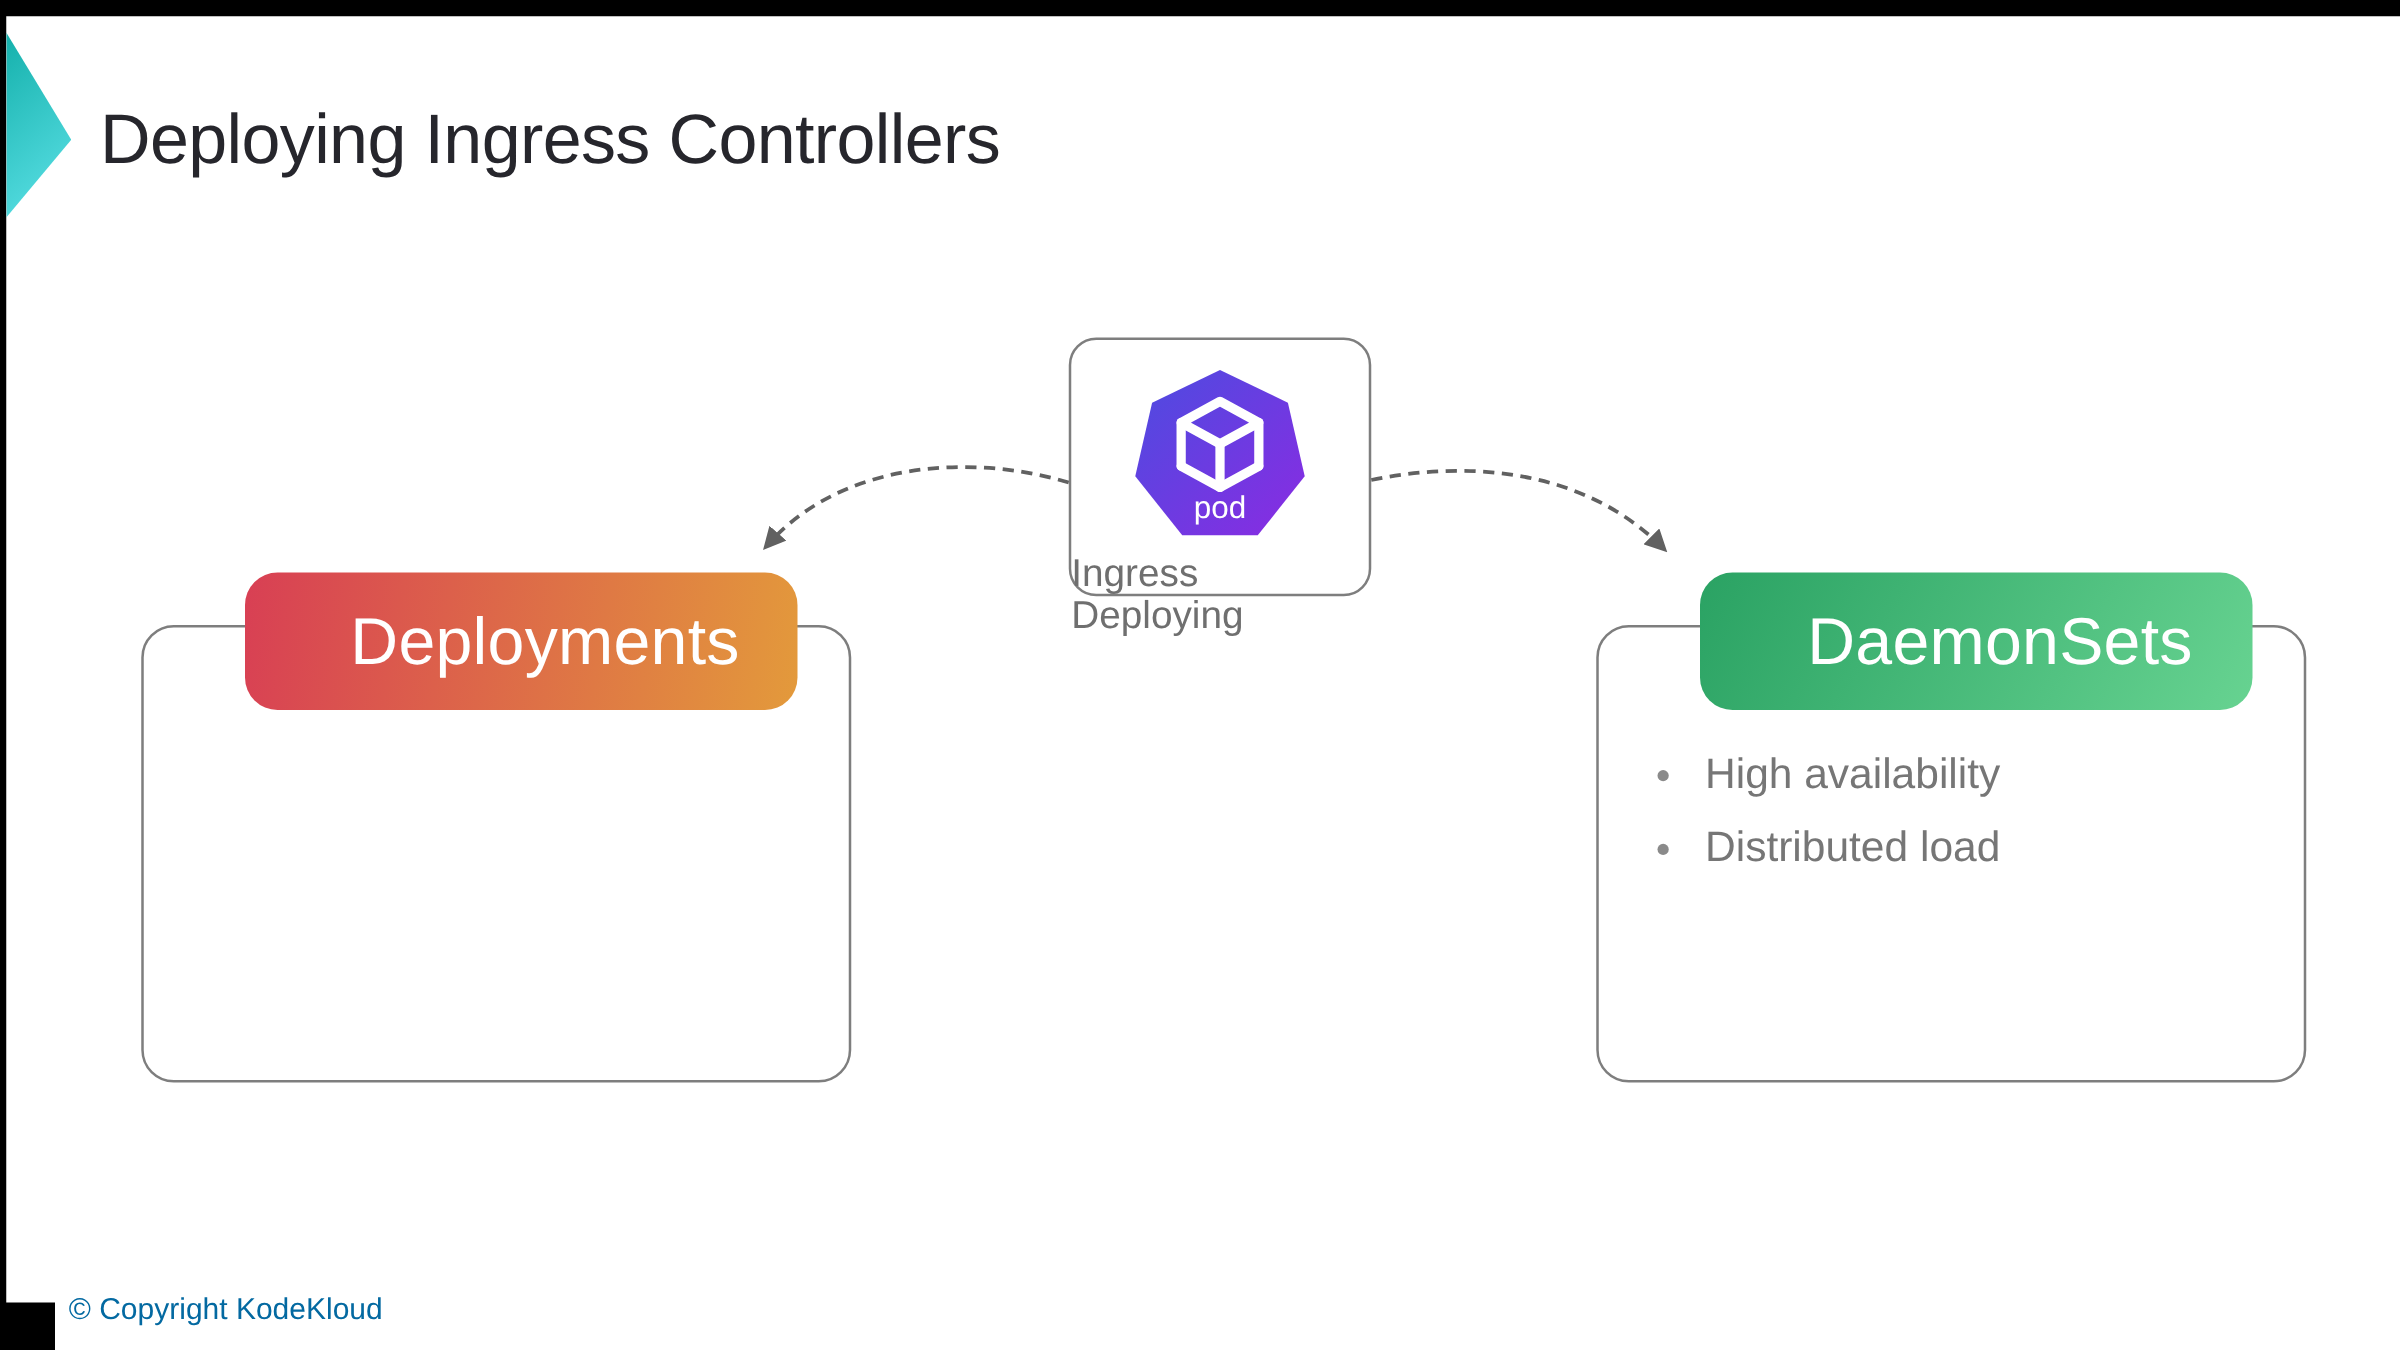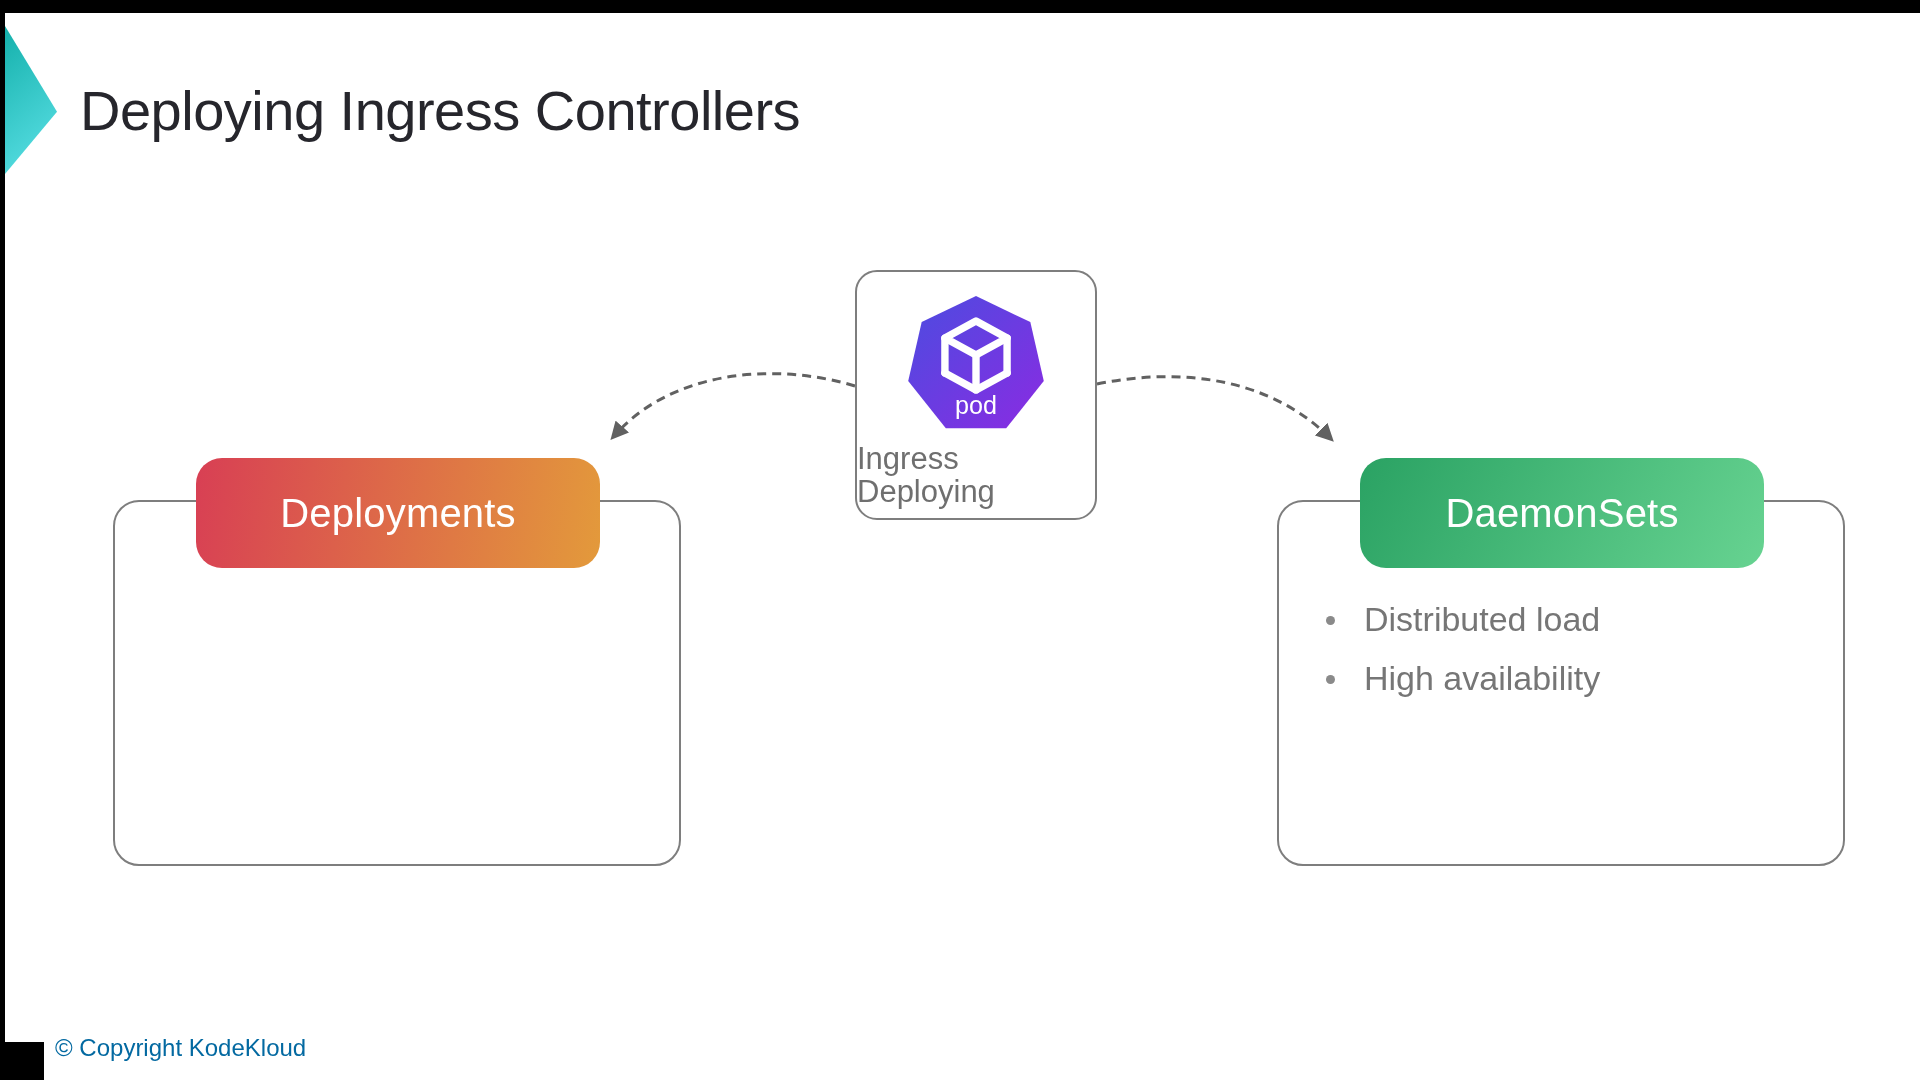--- a/index.html
+++ b/index.html
@@ -26,42 +26,42 @@
     position:absolute;left:80px;top:78px;margin:0;
     font-size:56px;font-weight:500;letter-spacing:-0.5px;
     color:var(--title_text,#26262c);white-space:nowrap;
   }
 
   .arrows{position:absolute;left:0;top:0;width:1920px;height:1080px;pointer-events:none;}
   .arrow{fill:none;stroke:var(--arrow,#616161);stroke-width:3;stroke-dasharray:9 6;}
 
   
   .center-card{
-    position:absolute;left:855px;top:270px;width:242px;height:250px;
+    position:absolute;left:855px;top:270px;width:242px;height:207px;
     background:#fff;border:2.5px solid var(--card_border,#7e7e7e);border-radius:22px;
     box-sizing:border-box;
   }
   .pod-icon{display:block;width:148px;height:148px;margin:18px auto 0;}
   .node-label{
     margin-top:4px;text-align:left;font-size:31px;line-height:1.08;
     color:#6f6f6f;font-weight:400;
   }
 
   
   .info-card{
     position:absolute;top:500px;width:568px;height:366px;
     background:#fff;border:2.5px solid var(--card_border,#7e7e7e);border-radius:26px;
     box-sizing:border-box;
   }
   .info-card.left{left:113px;}
   .info-card.right{left:1277px;}
   .card-header{
     position:absolute;top:-44px;left:81px;width:404px;height:110px;
-    border-radius:26px;color:var(--header_text,#fff);font-size:40px;font-weight:500;
-    display:flex;align-items:center;justify-content:center;letter-spacing:0.2px;
+    border-radius:26px;color:var(--header_text,#fff);font-size:53px;font-weight:500;
+    display:flex;align-items:center;justify-content:center;letter-spacing:0.2px;padding-left:38px;
   }
   .card-header.deploy{
     background:linear-gradient(100deg,var(--deployments_gradient_start,#d83f54) 0%,var(--deployments_gradient_end,#e39a3b) 100%);
   }
   .card-header.daemon{
     background:linear-gradient(120deg,var(--daemonsets_gradient_start,#2aa263) 0%,var(--daemonsets_gradient_end,#67d391) 100%);
   }
   ul.bullets{
     list-style:none;margin:0;position:absolute;left:45px;right:20px;padding:0;
   }
@@ -127,20 +127,20 @@
     </div>
   </div>
 
   <div class="info-card left">
     <div class="card-header deploy">Deployments</div>
   </div>
 
   <div class="info-card right">
     <div class="card-header daemon">DaemonSets</div>
     <ul class="bullets">
+      <li>High availability</li>
       <li>Distributed load</li>
-      <li>High availability</li>
     </ul>
   </div>
 
   <div class="copyright">© Copyright KodeKloud</div>
 
 </div>
 
 </body></html>

